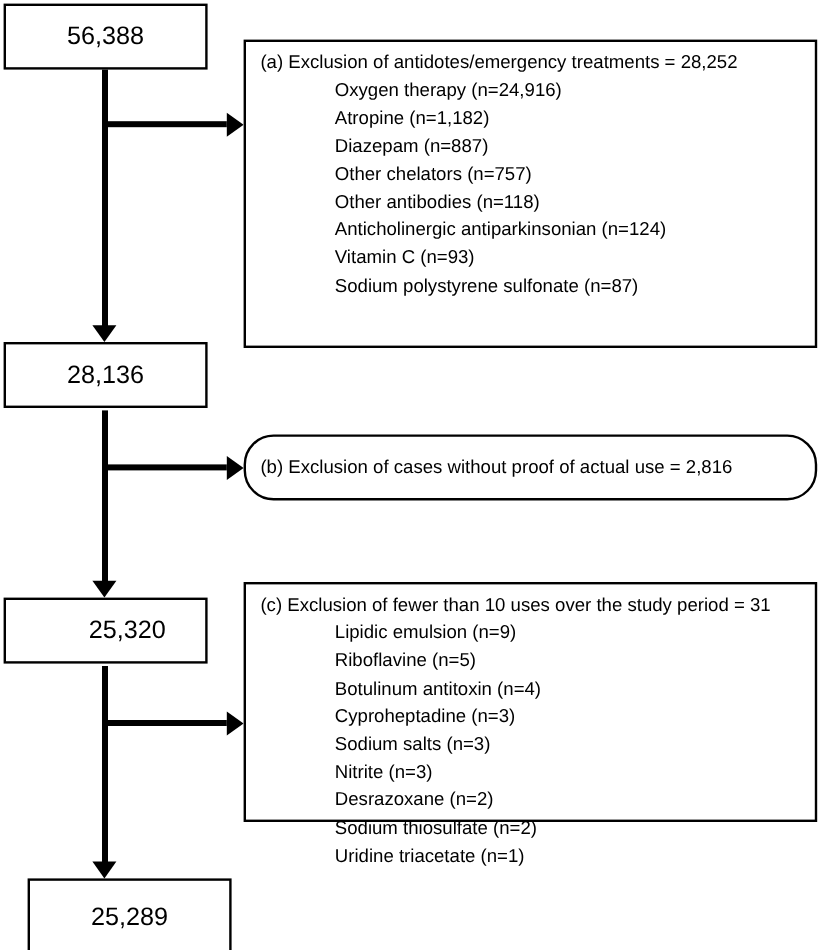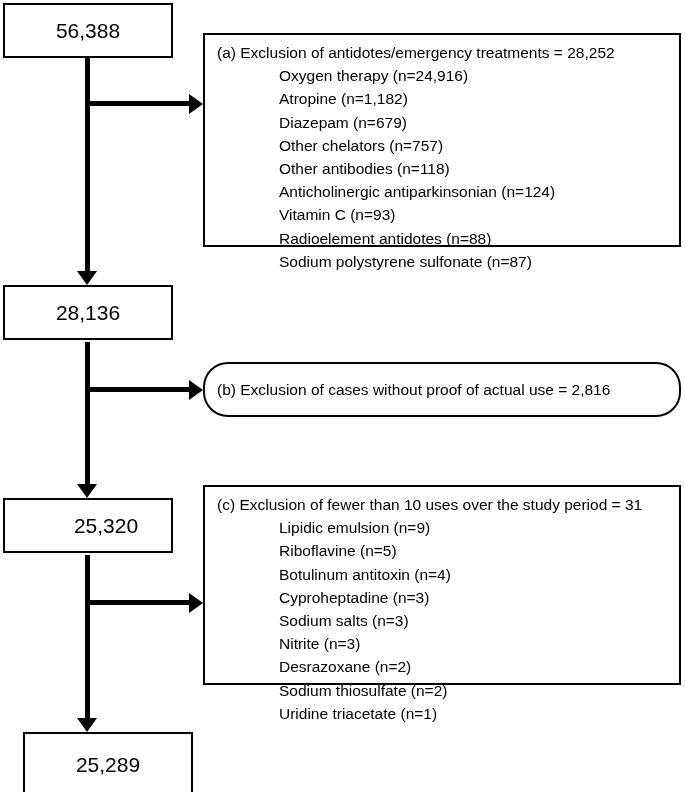--- a/index.html
+++ b/index.html
@@ -119,32 +119,31 @@
 
   <div class="hline" style="top:101px;"></div>
   <div class="arrowhead-right" style="top:94px;"></div>
 
   <div class="hline" style="top:387px;"></div>
   <div class="arrowhead-right" style="top:380px;"></div>
 
   <div class="hline" style="top:600px;"></div>
   <div class="arrowhead-right" style="top:593px;"></div>
 
-  <div class="side-box list-box" style="top:33px;height:214px;">
+  <div class="side-box list-box" style="top:33px;height:257px;">
     <div class="side-header">(a) Exclusion of antidotes/emergency treatments = 28,252</div>
     <div>
 
     <div class="side-item">Oxygen therapy (n=24,916)</div>
         <div class="side-item">Atropine (n=1,182)</div>
-        <div class="side-item">Diazepam (n=679)</div>
+        <div class="side-item">Diazepam (n=887)</div>
         <div class="side-item">Other chelators (n=757)</div>
         <div class="side-item">Other antibodies (n=118)</div>
         <div class="side-item">Anticholinergic antiparkinsonian (n=124)</div>
         <div class="side-item">Vitamin C (n=93)</div>
-        <div class="side-item">Radioelement antidotes (n=88)</div>
         <div class="side-item">Sodium polystyrene sulfonate (n=87)</div>
       </div>
   </div>
 
   <div class="side-box single-line" style="top:362px;height:55px;">
     <div class="side-header">(b) Exclusion of cases without proof of actual use = 2,816</div>
   </div>
 
   <div class="side-box list-box" style="top:485px;height:200px;">
     <div class="side-header">(c) Exclusion of fewer than 10 uses over the study period = 31</div>

